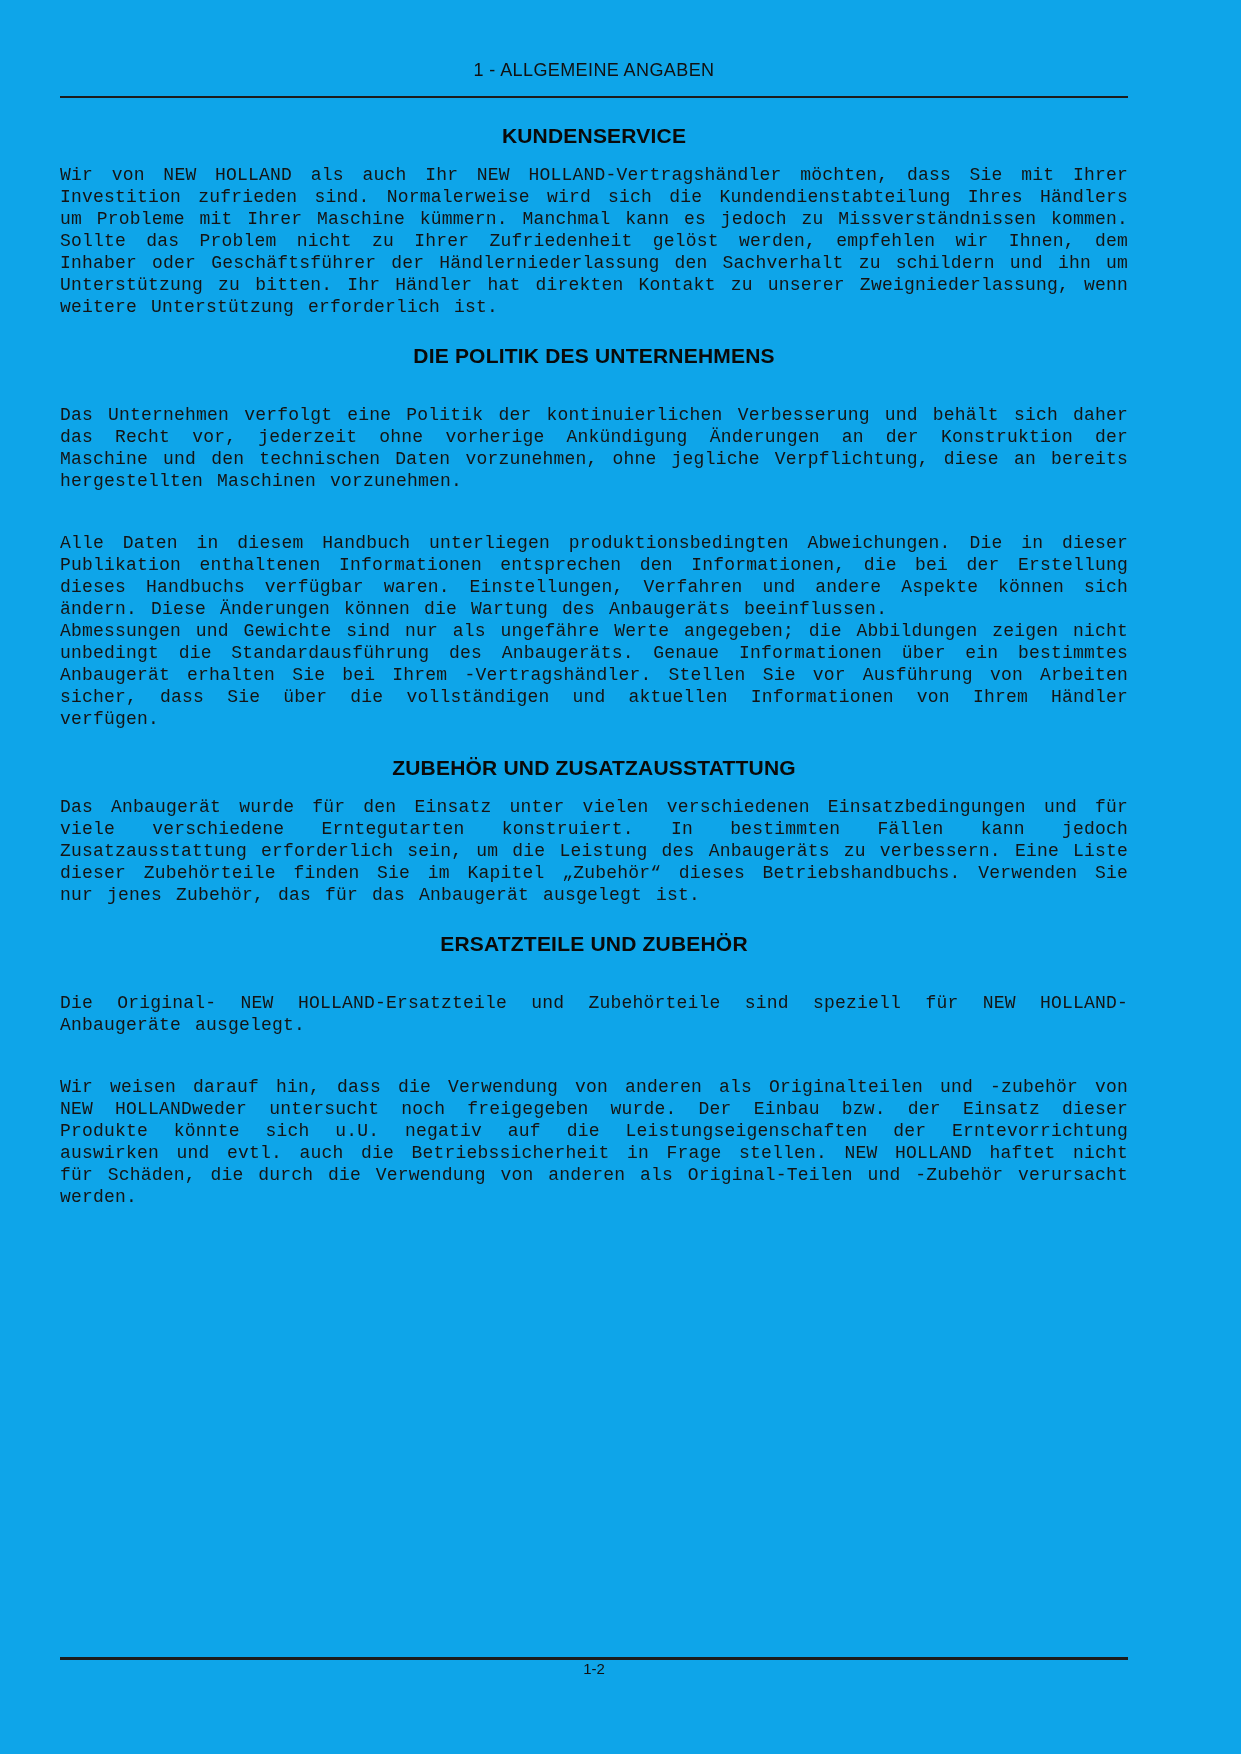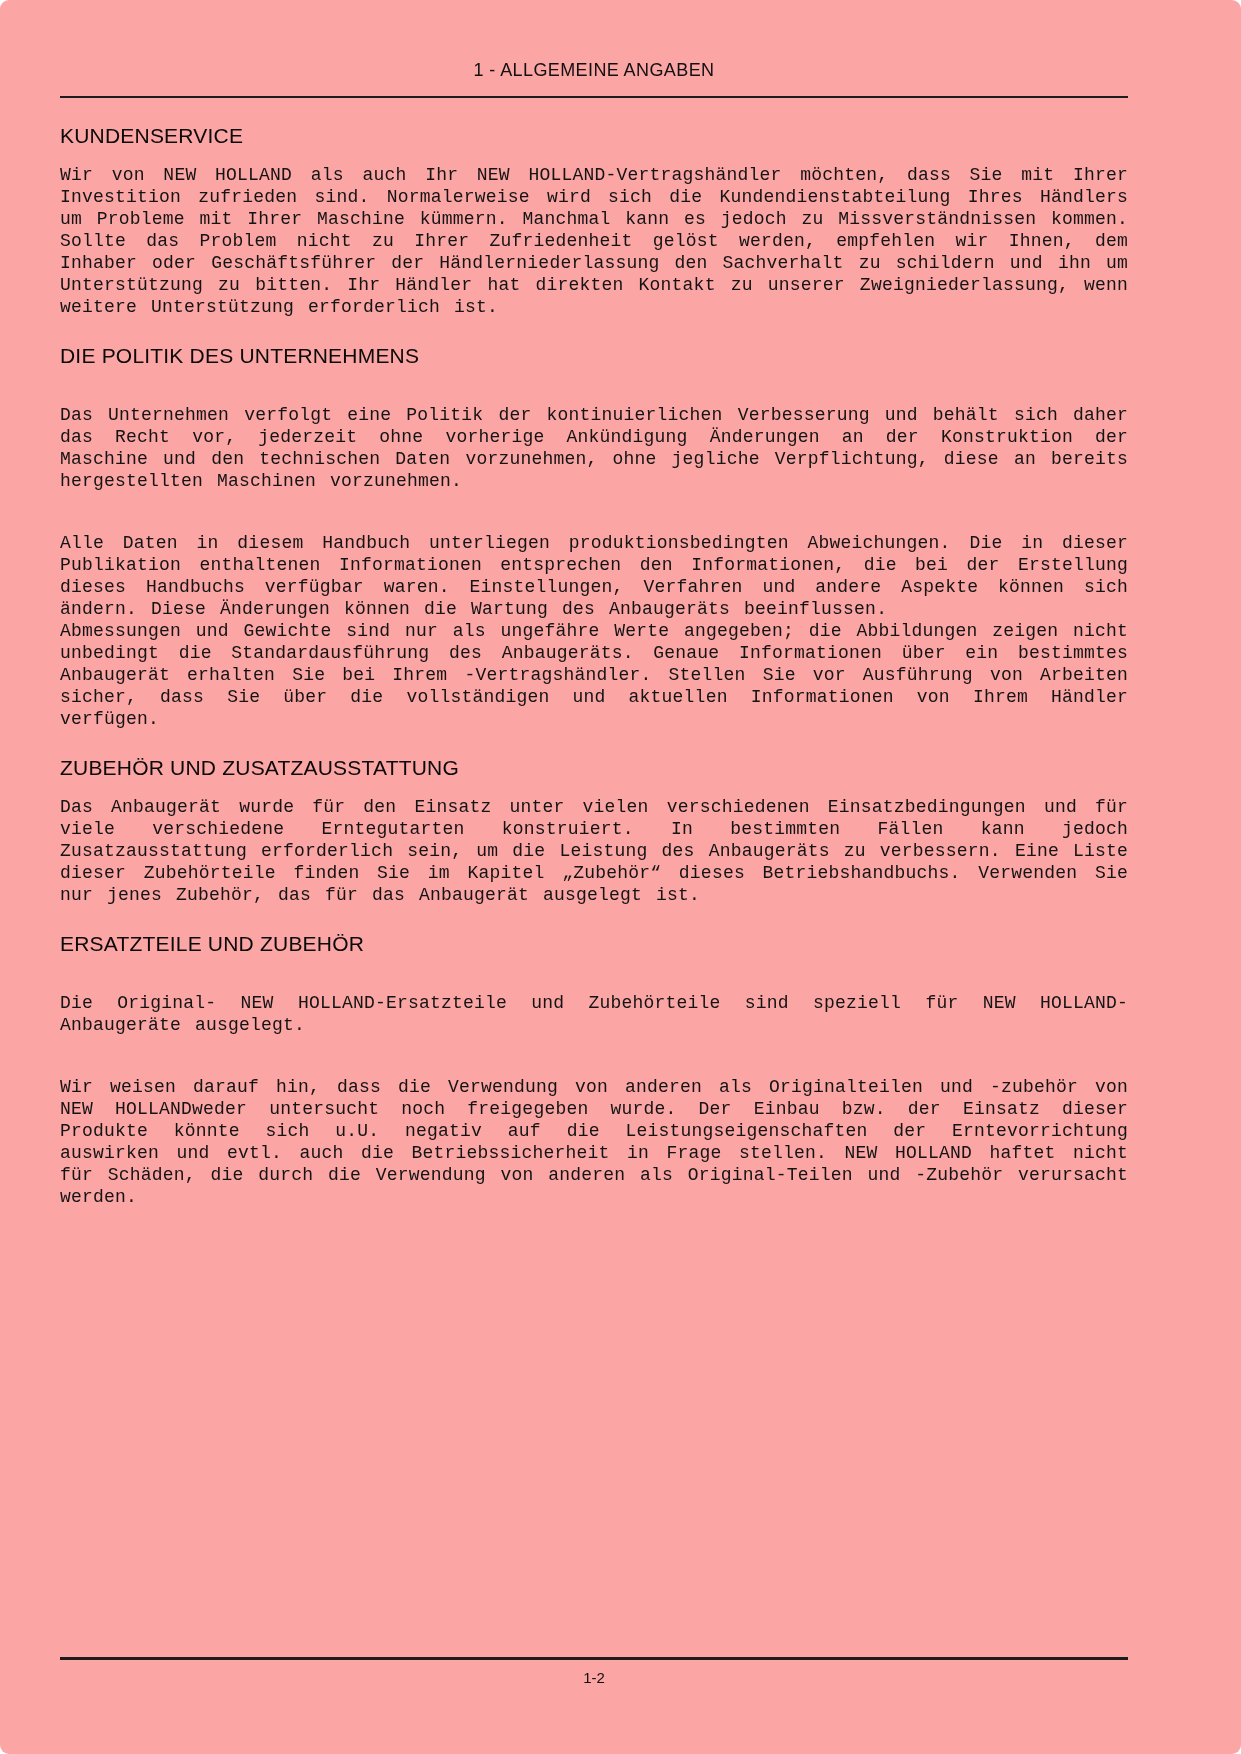--- a/index.html
+++ b/index.html
@@ -4,26 +4,25 @@
 <style>
   html, body {
     margin: 0;
     padding: 0;
     background: #ffffff;
   }
   .page {
     position: relative;
     width: 1241px;
     height: 1754px;
-    background: #fca5a5;
+    background: #0ea5e9;
     color: #000000;
     font-family: "Liberation Sans", "DejaVu Sans", sans-serif;
     box-sizing: border-box;
     overflow: hidden;
-    border-radius: 9px;
   }
   .page-header {
     position: absolute;
     top: 0;
     left: 60px;
     width: 1068px;
   }
   .header-title {
     margin-top: 60px;
     text-align: center;
@@ -39,24 +38,25 @@
   }
   .content {
     position: absolute;
     top: 98px;
     left: 60px;
     width: 1068px;
   }
   .content h2 {
     font-size: 21px;
     line-height: 24px;
-    font-weight: normal;
+    font-weight: bold;
     letter-spacing: 0.2px;
     margin: 26px 0 16px 0;
     color: #0a0a0a;
+    text-align: center;
   }
   .par {
     font-size: 18px;
     line-height: 22px;
     text-align: justify;
     letter-spacing: 0.2px;
     word-spacing: 3px;
     margin: 0;
     color: #141414;
     font-family: Liberation Mono, monospace;
@@ -68,21 +68,20 @@
     width: 1068px;
     top: 1657px;
   }
   .footer-rule {
     height: 0;
     border-top: 3px solid #1c1c1c;
   }
   .page-number {
     text-align: center;
     font-size: 15px;
-    padding-top: 9px;
     color: #111;
   }
 </style>
 </head>
 <body>
 
 <div class="page">
 
   <div class="page-header">
     <div class="header-title">1 - ALLGEMEINE ANGABEN</div>

